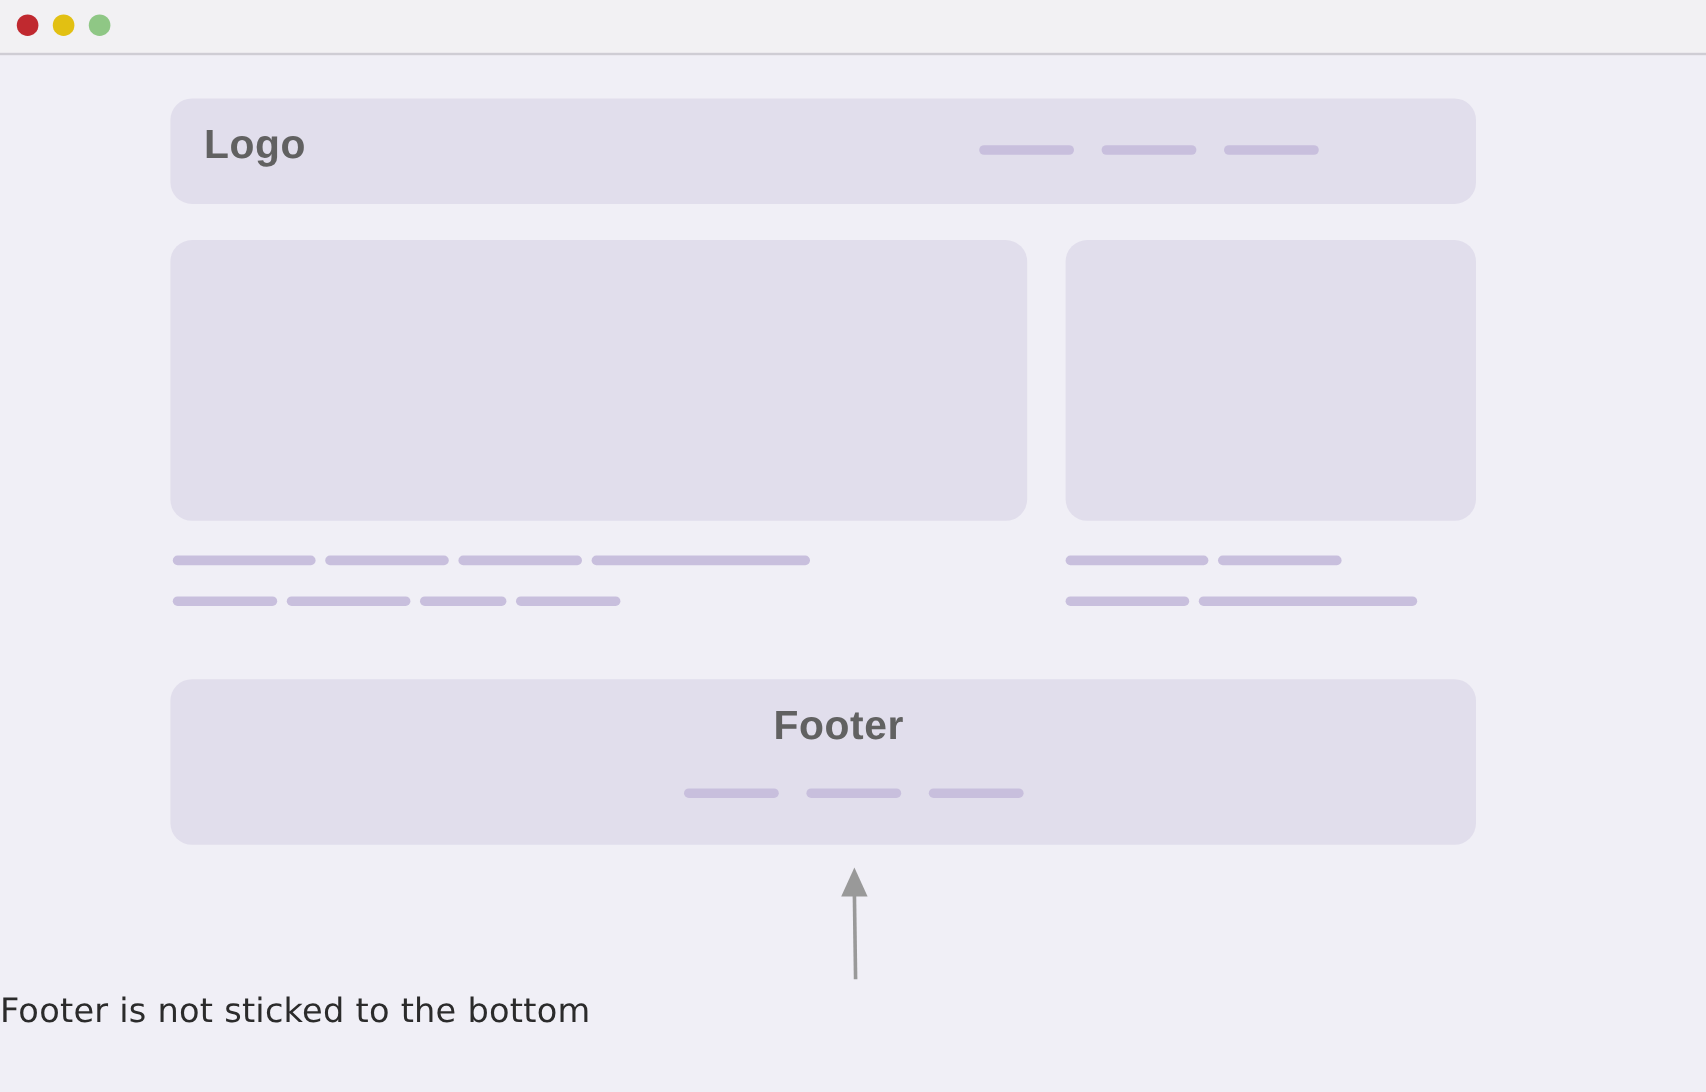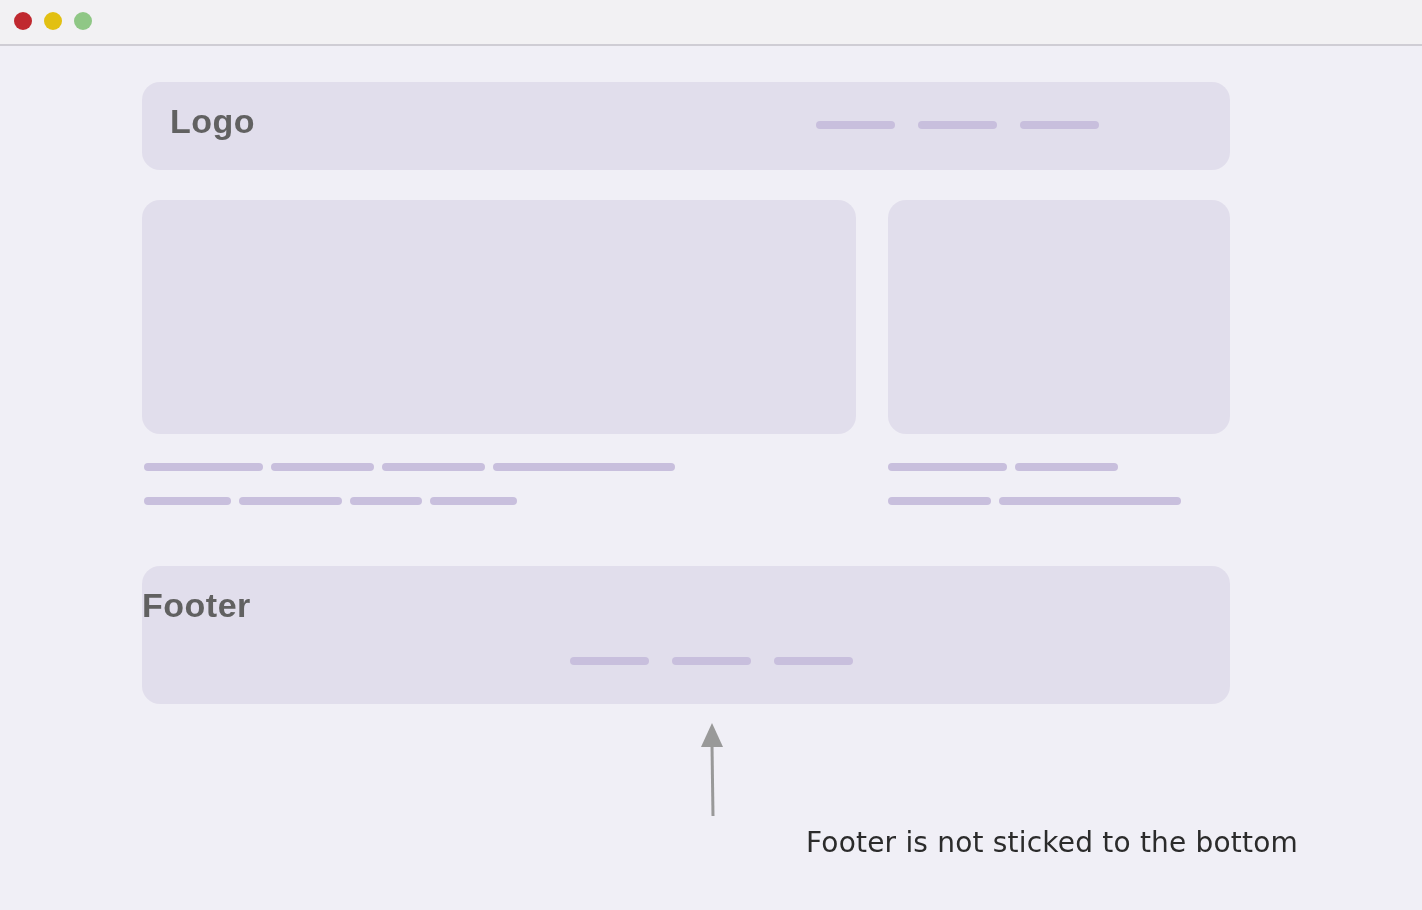--- a/index.html
+++ b/index.html
@@ -37,28 +37,29 @@
     .bar {
       position: absolute;
       height: 8px; border-radius: 4px;
       background: #c8bfdd;
     }
     .main-block { left: 142px; top: 200px; width: 714px; height: 234px; }
     .side-block { left: 888px; top: 200px; width: 342px; height: 234px; }
     .footer { left: 142px; top: 566px; width: 1088px; height: 138px; }
     .footer-title {
       position: absolute; left: 0; width: 100%; top: 20px;
-      text-align: left;
+      text-align: center;
       font-size: 34px; font-weight: bold; color: #616161;
       letter-spacing: 0.5px;
+      padding-left: 13px;
     }
     .arrow { position: absolute; left: 690px; top: 718px; }
     .caption {
       position: absolute; left: 0; width: 1298px; top: 826px;
-      text-align: right;
+      text-align: left;
       font-size: 28px; color: #2b2b2b;
       font-family: "DejaVu Sans", sans-serif;
       letter-spacing: 0.2px;
     }
   </style>
 </head>
 <body>
 
 <div class="titlebar">
   <div class="dot red"></div>

